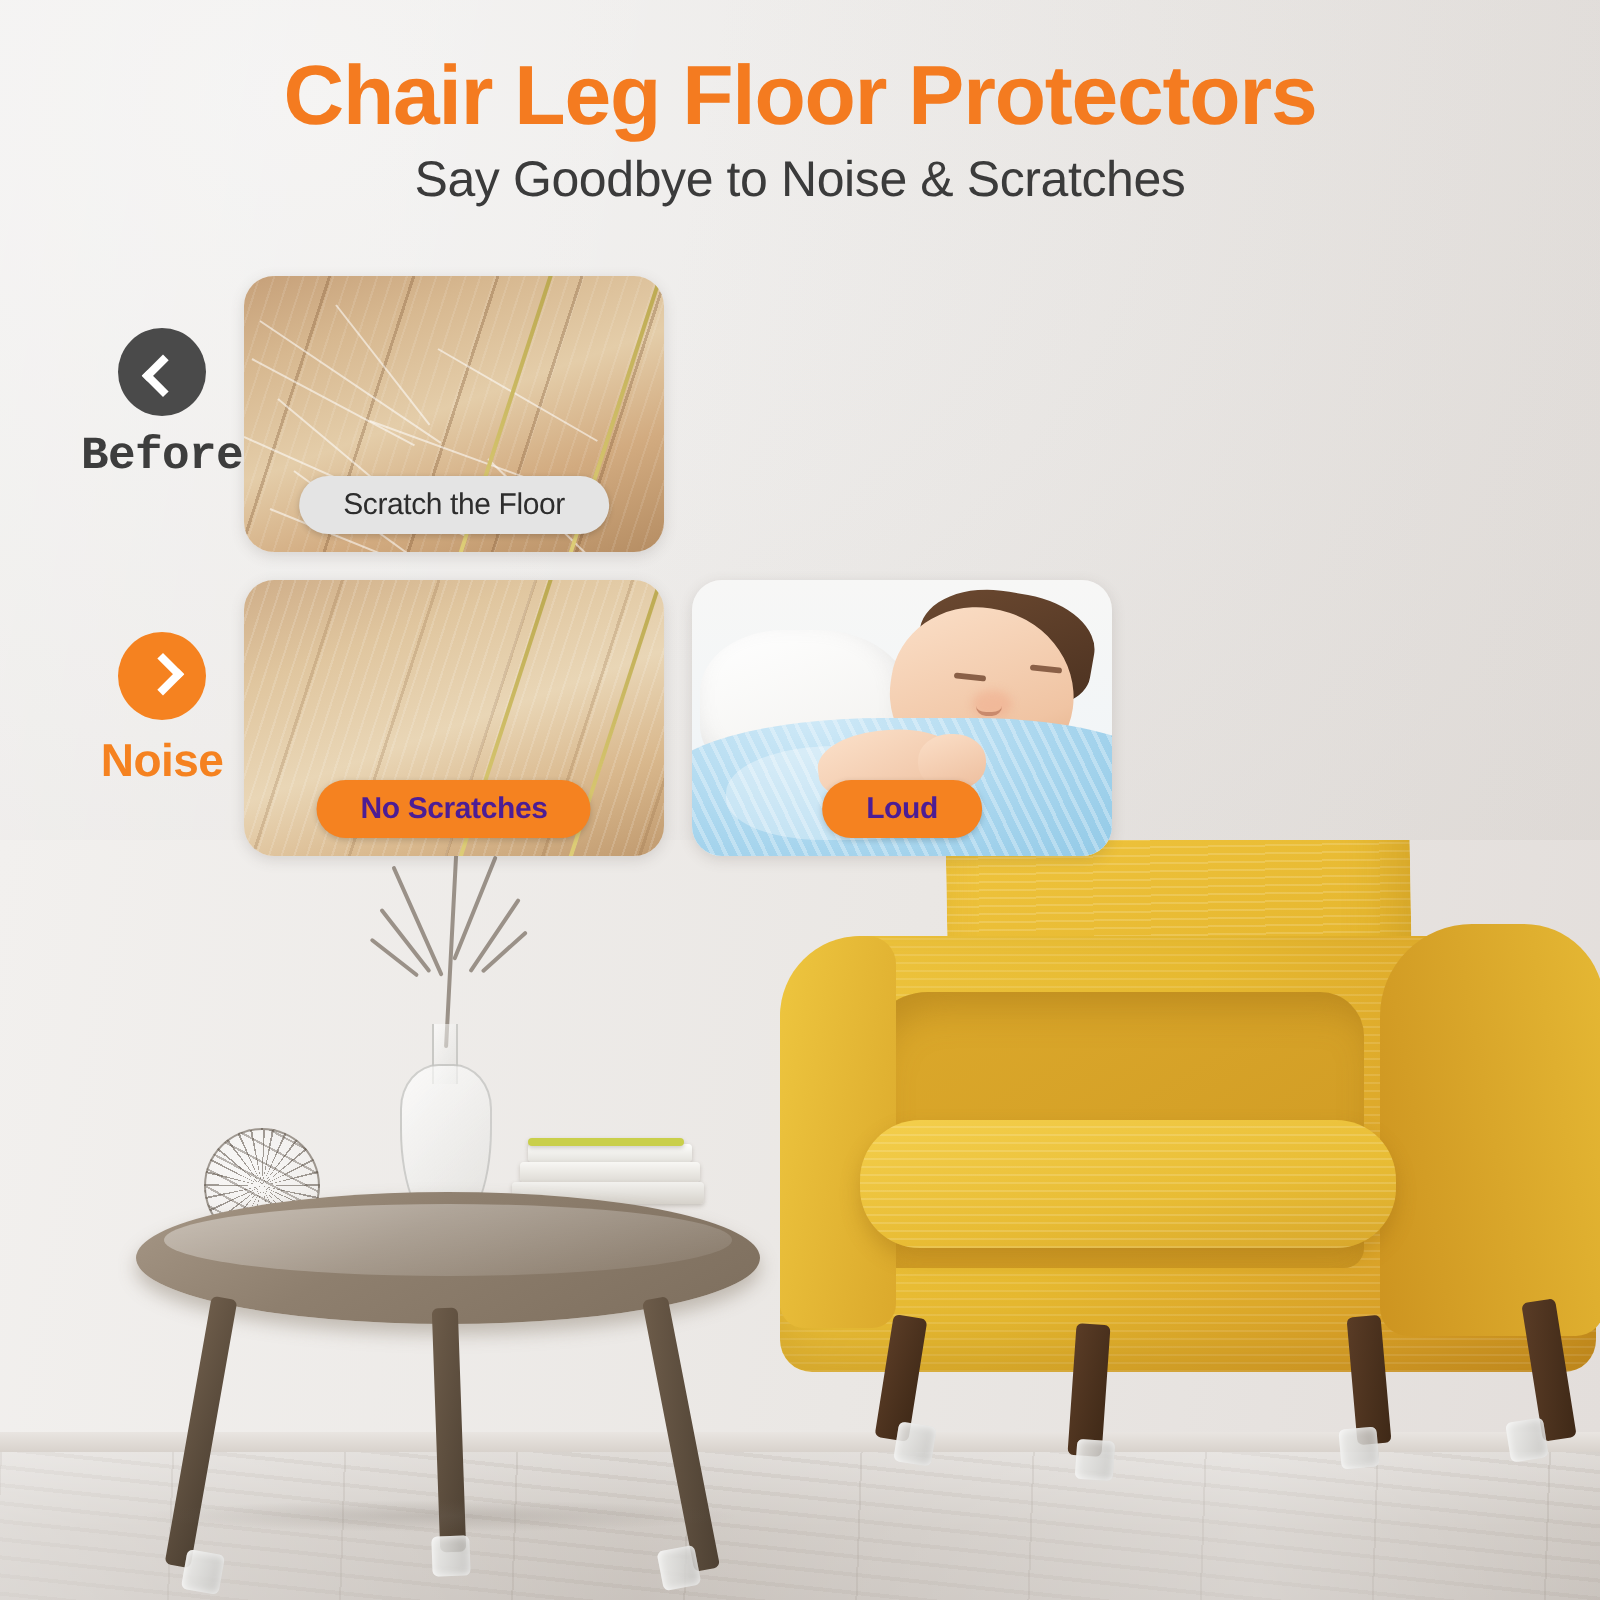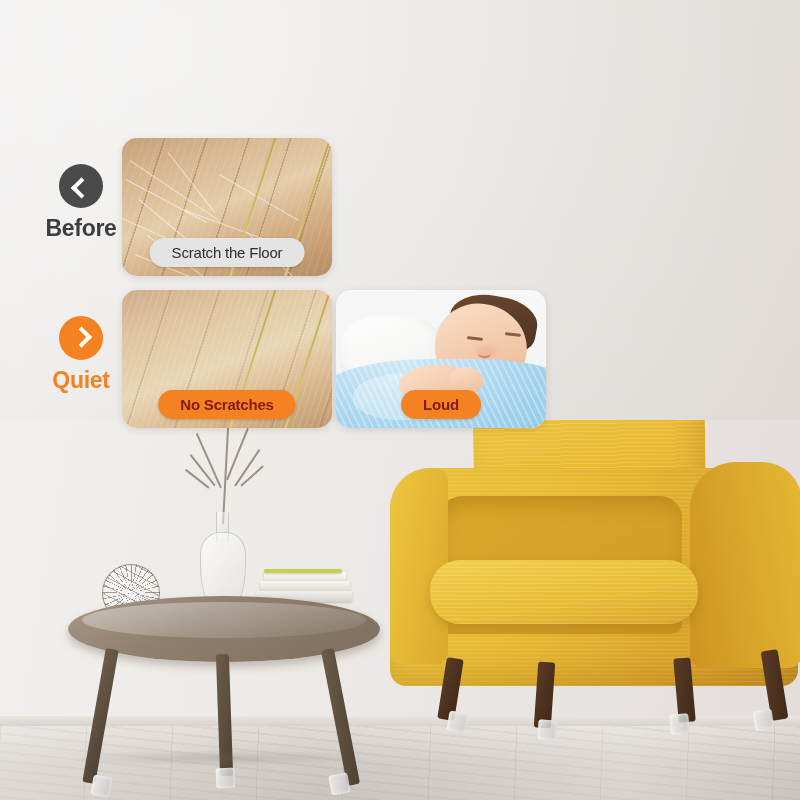--- a/index.html
+++ b/index.html
@@ -49,37 +49,37 @@
   .circle {
     width:44px; height:44px; border-radius:50%;
     display:flex; align-items:center; justify-content:center;
   }
   .circle.dark { background:#4a4a4a; }
   .circle.orange { background:#f58220; }
   .chev { width:15px; height:15px; border-top:4px solid #fff; border-right:4px solid #fff; }
   .chev.left  { transform:rotate(-135deg) translate(-1px,-1px); }
   .chev.right { transform:rotate(45deg) translate(-1px,-1px); }
   .rowlabel .txt { margin-top:7px; font-size:23px; font-weight:bold; letter-spacing:-0.3px; }
-  .rowlabel .txt.dark   { color:#3d3d3d; }
+  .rowlabel .txt.dark   { color:#3d3d3d;font-family:Liberation Mono, monospace; }
   .rowlabel .txt.orange { color:#f58220; }
 
-  .panels { display:flex; gap:4px; }
+  .panels { display:flex; gap:14px; }
   .panel {
     position:relative; width:210px; height:138px;
     border-radius:15px; overflow:hidden;
     box-shadow:0 2px 7px rgba(90,80,70,0.17);
   }
   .badge {
     position:absolute; left:50%; bottom:9px; transform:translateX(-50%);
     padding:6px 22px; border-radius:15px; white-space:nowrap;
     font-size:15px; font-weight:bold; letter-spacing:-0.2px;
     box-shadow:0 1px 3px rgba(0,0,0,0.18);
   }
   .badge.grey   { background:#e4e4e4; color:#2d2d2d; font-weight:normal; }
-  .badge.orange { background:#f58220; color:#7f1d1d; }
+  .badge.orange { background:#f58220; color:#4c1d95; }
 
   
   .floor {
     position:absolute; inset:0;
     background:
       repeating-linear-gradient(108deg, rgba(120,80,45,0.30) 0px, rgba(120,80,45,0.30) 1.5px, rgba(0,0,0,0) 1.5px, rgba(0,0,0,0) 40px),
       repeating-linear-gradient(108deg, rgba(255,255,255,0.10) 0px, rgba(255,255,255,0.10) 1px, rgba(0,0,0,0) 1px, rgba(0,0,0,0) 7px),
       linear-gradient(160deg, #c6a079 0%, #d7b890 22%, #e4cda9 48%, #d2ab80 72%, #b58d63 100%);
   }
   .floor.clean {
@@ -209,20 +209,24 @@
   .book { position:absolute; border-radius:2px; box-shadow:0 1px 2px rgba(110,100,85,0.3); }
 
   .table-shadow { position:absolute; left:70px; top:330px; width:300px; height:16px;
     background:radial-gradient(50% 50%, rgba(110,100,90,0.22), rgba(0,0,0,0)); }
 </style>
 </head>
 <body>
 
 <div id="page">
 
+  <div class="header">
+    <div class="title">Chair Leg Floor Protectors</div>
+    <div class="subtitle">Say Goodbye to Noise &amp; Scratches</div>
+  </div>
 
   <div class="compare">
 
     <div class="row">
       <div class="rowlabel">
         <div class="circle dark">
           <span class="chev left"></span>
         </div>
         <div class="txt dark">Before</div>
       </div>
@@ -250,21 +254,21 @@
 
 
       </div>
     </div>
 
     <div class="row">
       <div class="rowlabel">
         <div class="circle orange">
           <span class="chev right"></span>
         </div>
-        <div class="txt orange">Quiet</div>
+        <div class="txt orange">Noise</div>
       </div>
 
       <div class="panels">
 
         <div class="panel">
           <div class="floor clean"></div>
           <div class="goldline" style="left:62%;"></div>
           <div class="goldline" style="left:88%;"></div>
           <div class="badge orange">No Scratches</div>
         </div>

